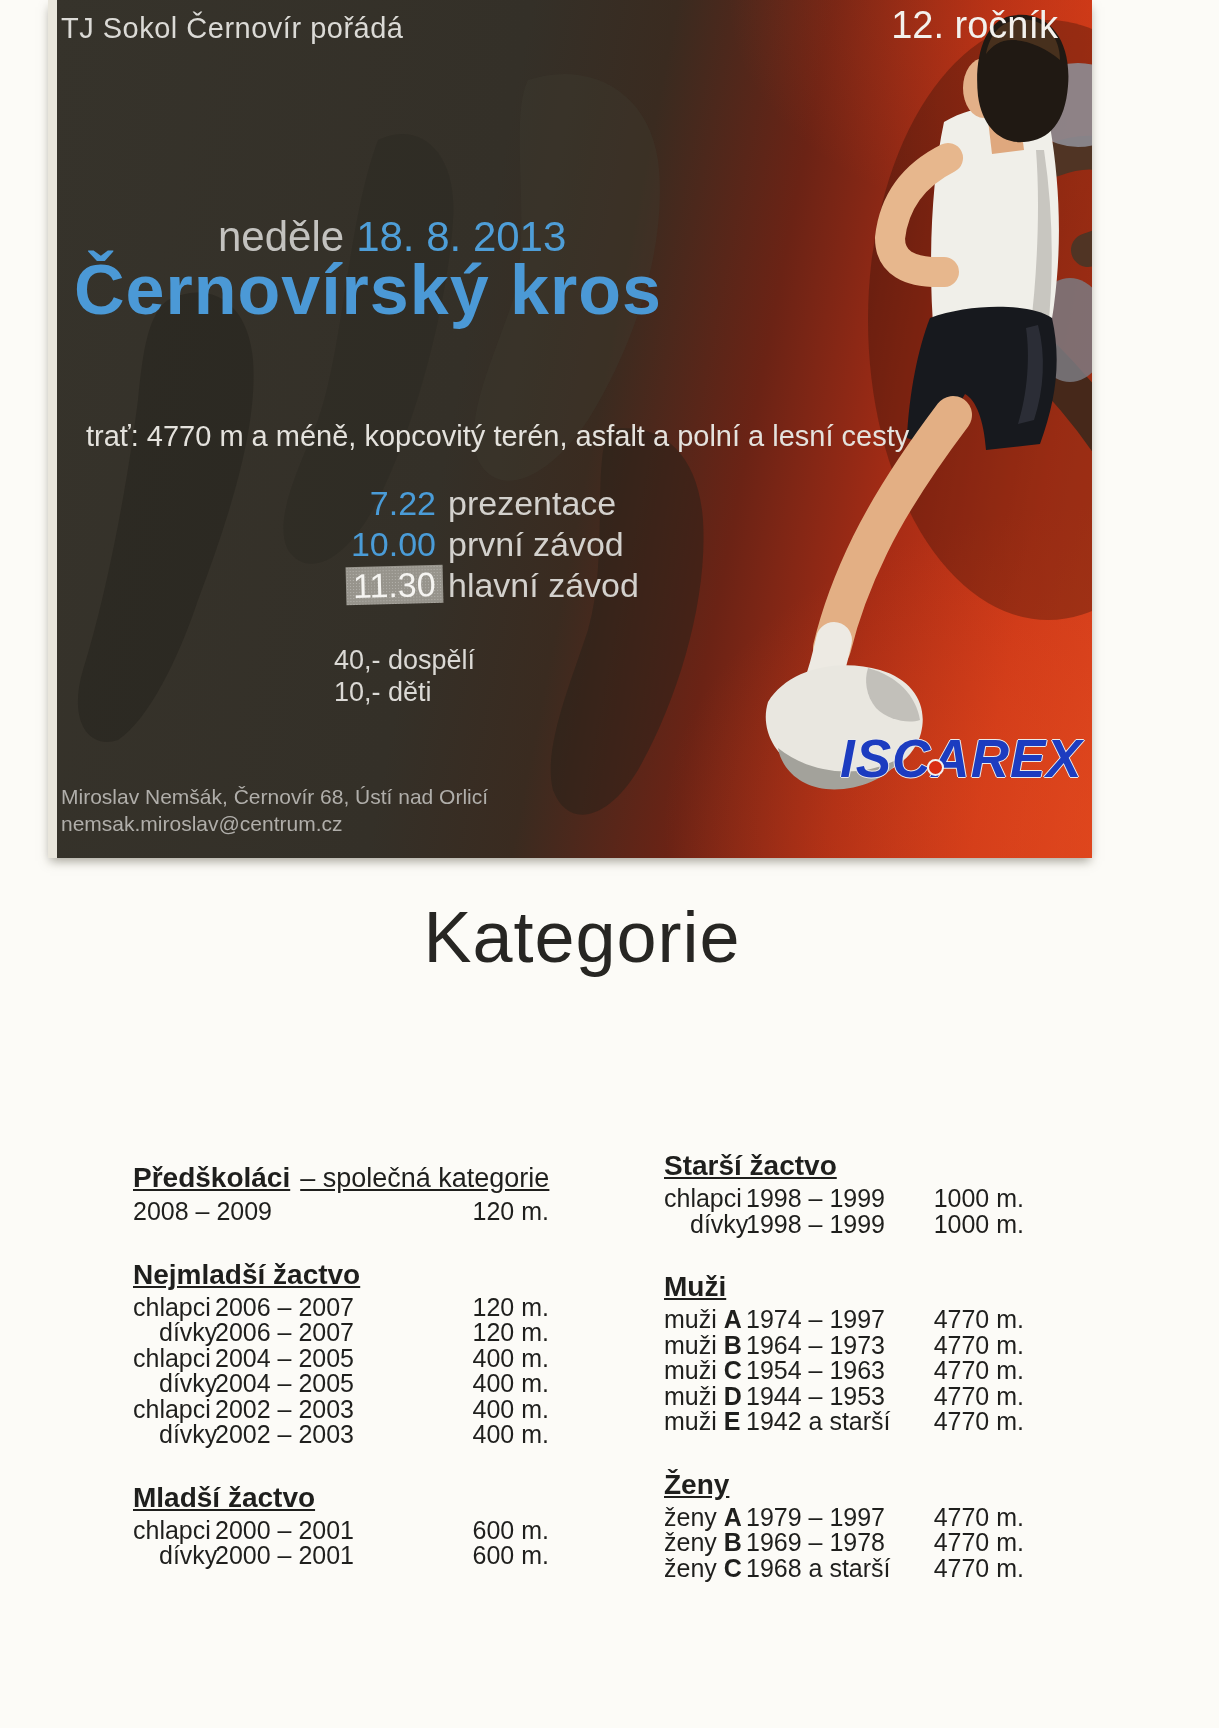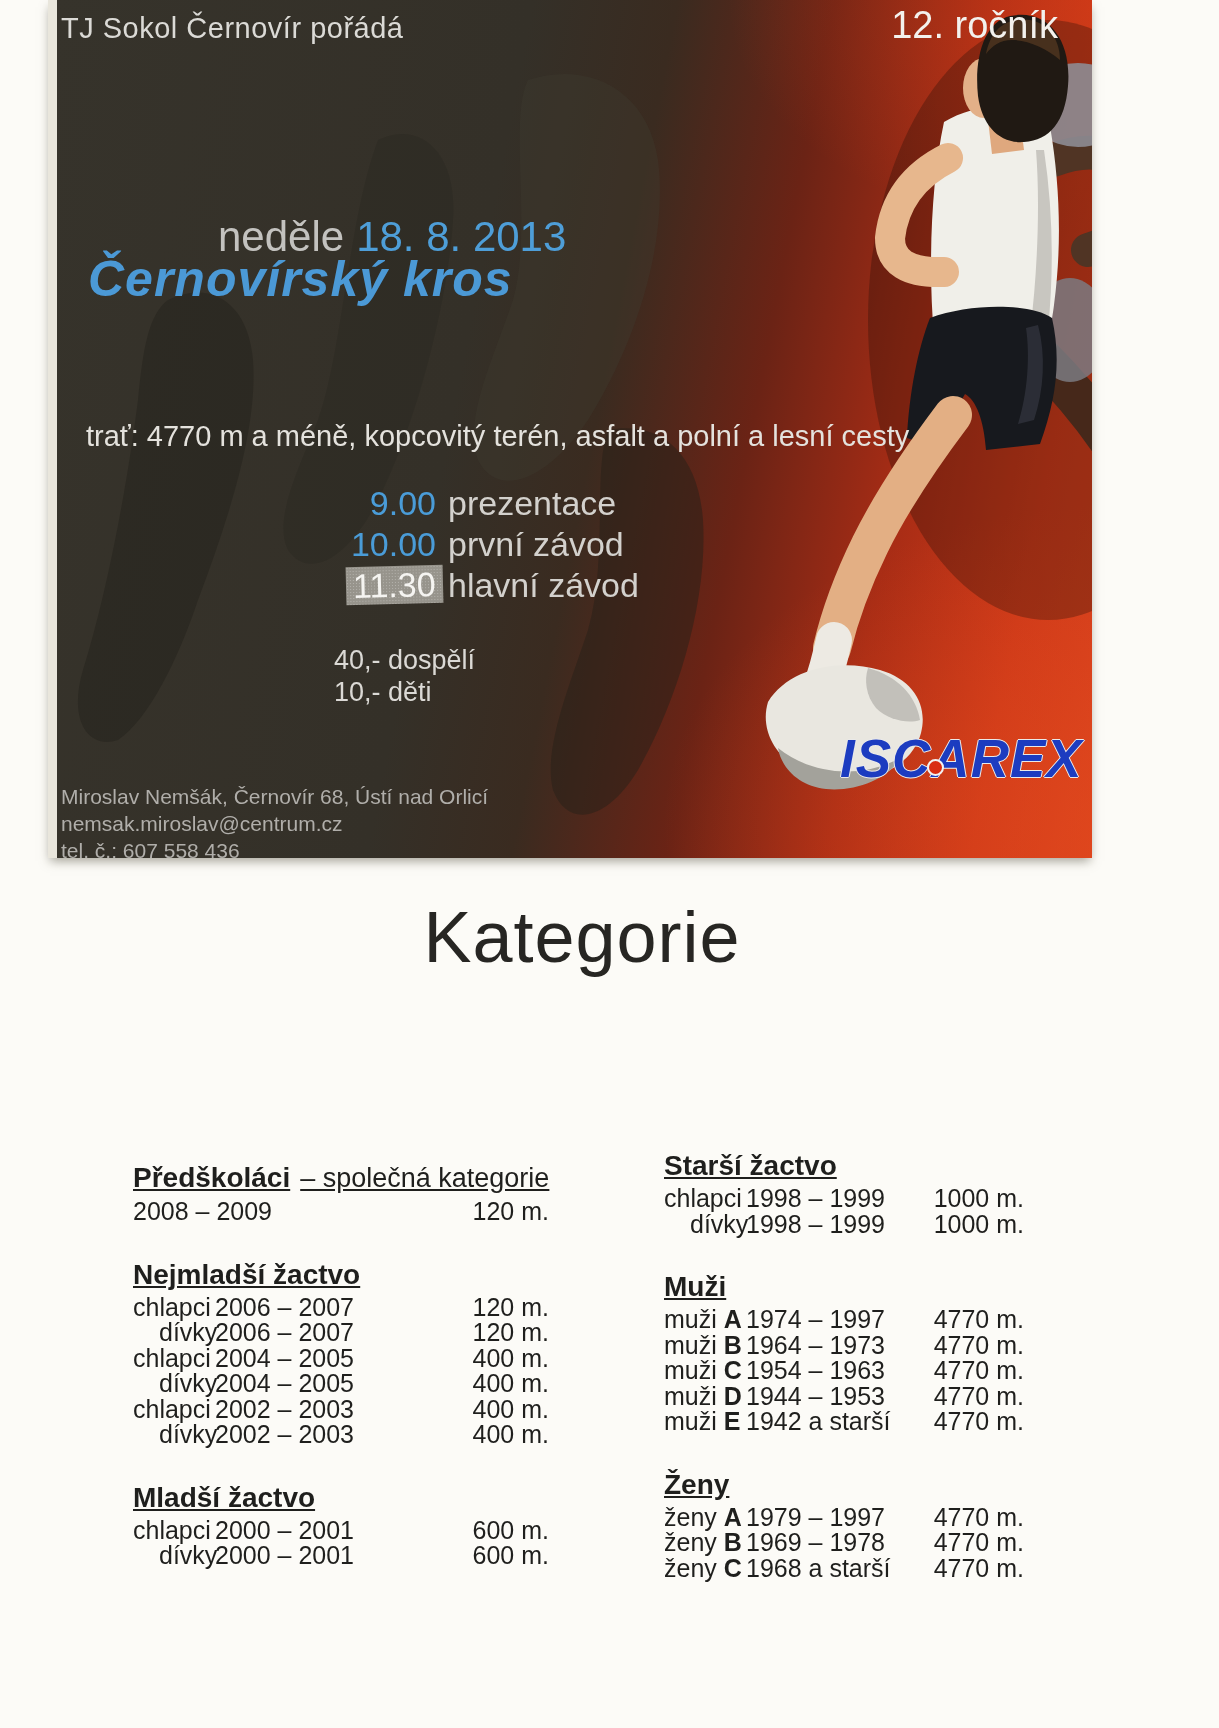--- a/index.html
+++ b/index.html
@@ -16,21 +16,21 @@
   .scan-edge{position:absolute;left:0;top:0;width:9px;height:858px;background:#e9e6dc;z-index:6;}
   .bg-sil,.runner{position:absolute;top:0;pointer-events:none;}
   .bg-sil{left:0;width:700px;height:858px;}
   .runner{left:700px;width:519px;height:858px;}
 
   .poster .txt{position:absolute;z-index:4;}
   .organizer{left:13px;top:12px;font-size:29px;letter-spacing:.5px;color:#dbdad6;}
   .edition{right:34px;top:4px;font-size:38px;color:#f3f1ed;}
   .dateline{left:170px;top:213px;font-size:42px;color:#c3c2bf;}
   .dateline .date{color:#4e9ed8;margin-left:12px;}
-  .title{left:40px;top:250px;margin:0;font-size:50px;font-weight:bold;letter-spacing:1px;color:#4b99d6;font-style:italic;}
+  .title{left:26px;top:250px;margin:0;font-size:70px;font-weight:bold;letter-spacing:1px;color:#4b99d6;}
   .track{left:38px;top:420px;font-size:29px;color:#e4e2dd;}
 
   .schedule{left:268px;top:486px;display:grid;grid-template-columns:120px auto;column-gap:12px;row-gap:7px;
             font-size:34px;line-height:34px;}
   .sched-row{display:contents;}
   .sched-time{justify-self:end;color:#4a9cd8;}
   .sched-time.boxed{color:#f5f4f1;background:#97948c;
       background-image:radial-gradient(rgba(255,255,255,.28) 1px, transparent 1px);background-size:3px 3px;
       padding:2px 7px;margin:-2px -7px;transform:rotate(-1.4deg);}
   .sched-label{color:#d3d1cd;}
@@ -116,42 +116,41 @@
 
     <div class="txt dateline">
       <span>neděle</span><span class="date">18. 8. 2013</span>
     </div>
 
     <h1 class="txt title">Černovírský kros</h1>
     <div class="txt track">trať: 4770 m a méně, kopcovitý terén, asfalt a polní a lesní cesty</div>
 
     <div class="txt schedule">
       <div class="sched-row">
-        <span class="sched-time">9.00</span>
+        <span class="sched-time">7.22</span>
         <span class="sched-label">prezentace</span>
       </div>
       <div class="sched-row">
         <span class="sched-time">10.00</span>
         <span class="sched-label">první závod</span>
       </div>
       <div class="sched-row">
         <span class="sched-time boxed">11.30</span>
         <span class="sched-label">hlavní závod</span>
       </div>
     </div>
 
     <div class="txt fees">
       <div>40,- dospělí</div>
       <div>10,- děti</div>
     </div>
 
     <div class="txt contact">
       <div>Miroslav Nemšák, Černovír 68, Ústí nad Orlicí</div>
       <div>nemsak.miroslav@centrum.cz</div>
-      <div>tel. č.: 607 558 436</div>
     </div>
 
     <div class="txt sponsor-logo">
       <span>ISCAREX</span>
       <span class="logo-ball"></span>
     </div>
 
     <div class="scan-edge"></div>
   </section>
 

